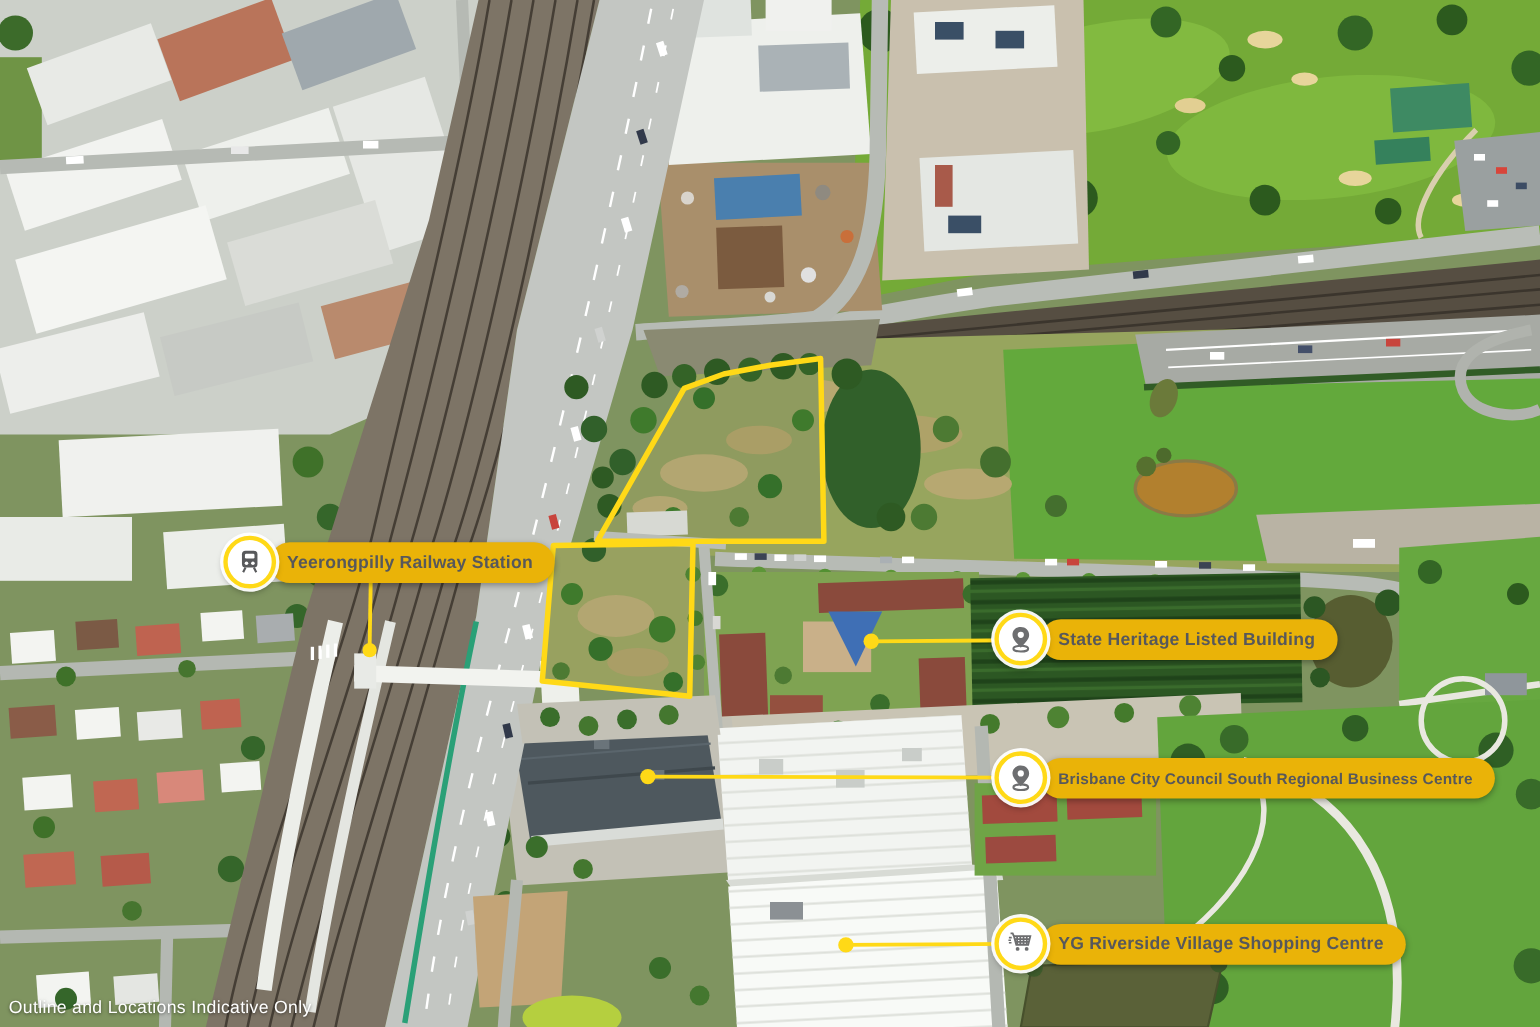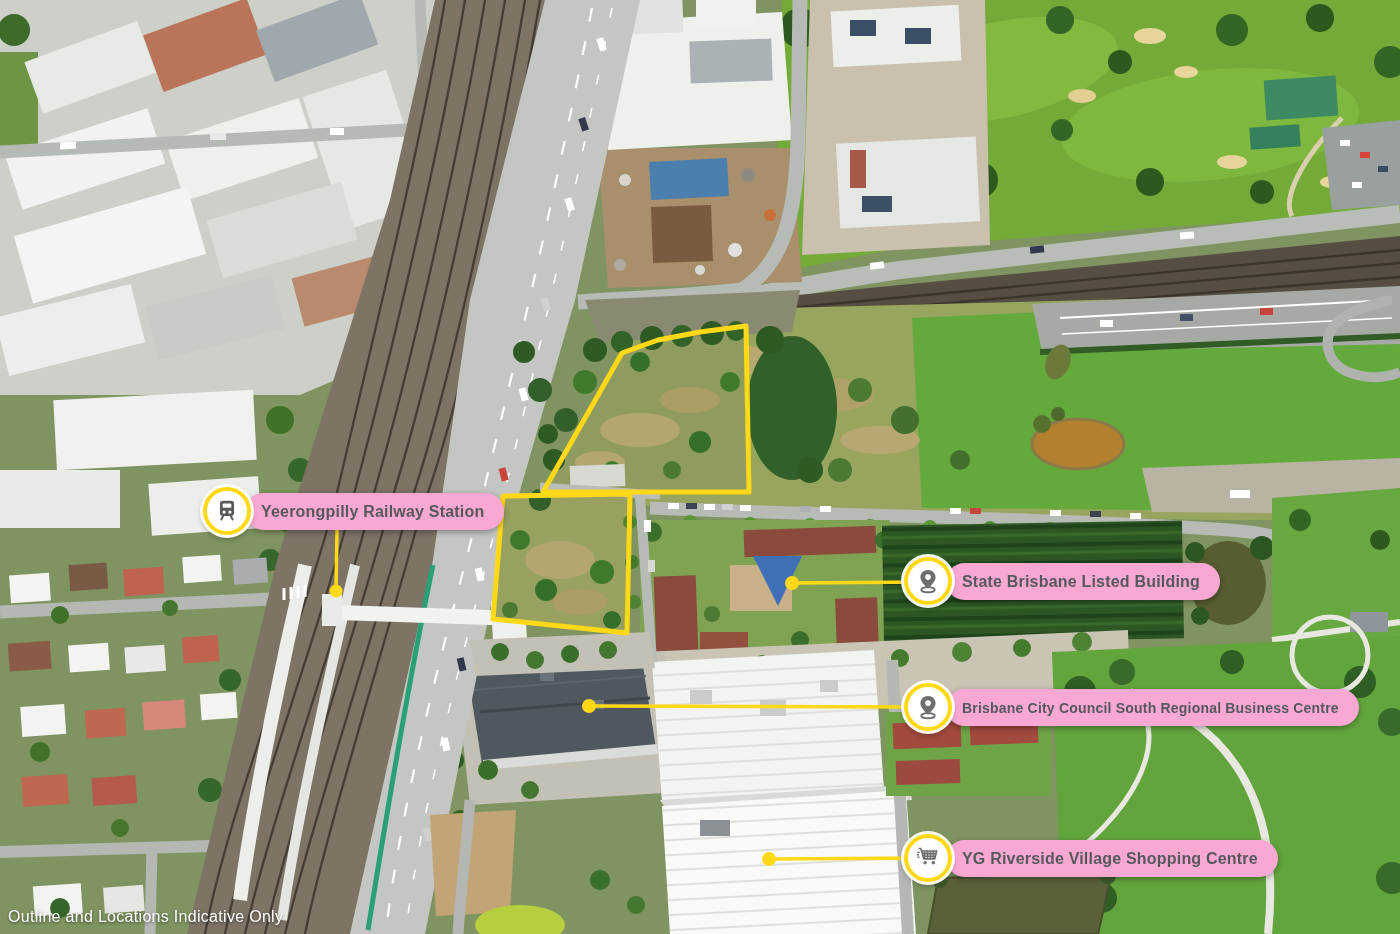--- a/index.html
+++ b/index.html
@@ -1,21 +1,21 @@
 <!DOCTYPE html>
 <html><head>
 <meta charset="utf-8">
 <style>
   html,body{margin:0;padding:0;background:#222;}
   #stage{position:relative;width:1400px;height:934px;overflow:hidden;
          font-family:"Liberation Sans",sans-serif;}
   #aerial{position:absolute;inset:0;}
   
   .pill{position:absolute;height:37px;display:flex;align-items:center;
-        background:#f9a8d4;border-radius:19px;padding:0 20px 0 16px;
+        background:#eab308;border-radius:19px;padding:0 20px 0 16px;
         box-shadow:0 2px 6px rgba(0,0,0,.35);white-space:nowrap;z-index:5;}
   .pill span{color:#57585B;font-weight:bold;font-size:16px;letter-spacing:.2px;}
   .pill.small span{font-size:14px;}
   
   .badge{position:absolute;width:48px;height:48px;border-radius:50%;background:#fff;
          box-shadow:0 0 0 3px rgba(255,255,255,.95),0 3px 7px rgba(0,0,0,.4);
          display:flex;align-items:center;justify-content:center;z-index:6;}
   .badge .ring{width:40px;height:40px;border-radius:50%;border:4px solid #FFD917;
          background:#fff;display:flex;align-items:center;justify-content:center;}
   
@@ -453,21 +453,21 @@
     <rect x="5.5" y="2.5" width="13" height="14" rx="3" fill="#58595b"></rect>
     <rect x="8" y="5" width="8" height="4" rx="1" fill="#fff"></rect>
     <circle cx="9.3" cy="13" r="1.5" fill="#fff"></circle>
           <circle cx="14.7" cy="13" r="1.5" fill="#fff"></circle>
     <path d="M8.5,16.5 L6.5,20.5 M15.5,16.5 L17.5,20.5" stroke="#58595b" stroke-width="1.8" fill="none"></path>
   </svg>
       </div>
 </div>
 
 <div class="pill" style="left:946px;top:563px;">
-  <span>State Brisbane Listed Building</span>
+  <span>State Heritage Listed Building</span>
 </div>
 <div class="badge" style="left:904px;top:557px;">
   <div class="ring">
         <svg width="26" height="26" viewBox="0 0 24 24">
     <ellipse cx="12" cy="20" rx="6.2" ry="2.4" fill="none" stroke="#6d6e70" stroke-width="1.7"></ellipse>
     <path d="M12,1.8 C8,1.8 5,4.7 5,8.5 C5,11.8 7.8,14.6 12,19.2 C16.2,14.6 19,11.8 19,8.5 C19,4.7 16,1.8 12,1.8 Z" fill="#6d6e70"></path>
     <circle cx="12" cy="8.4" r="2.6" fill="#fff"></circle>
   </svg>
       </div>
 </div>

